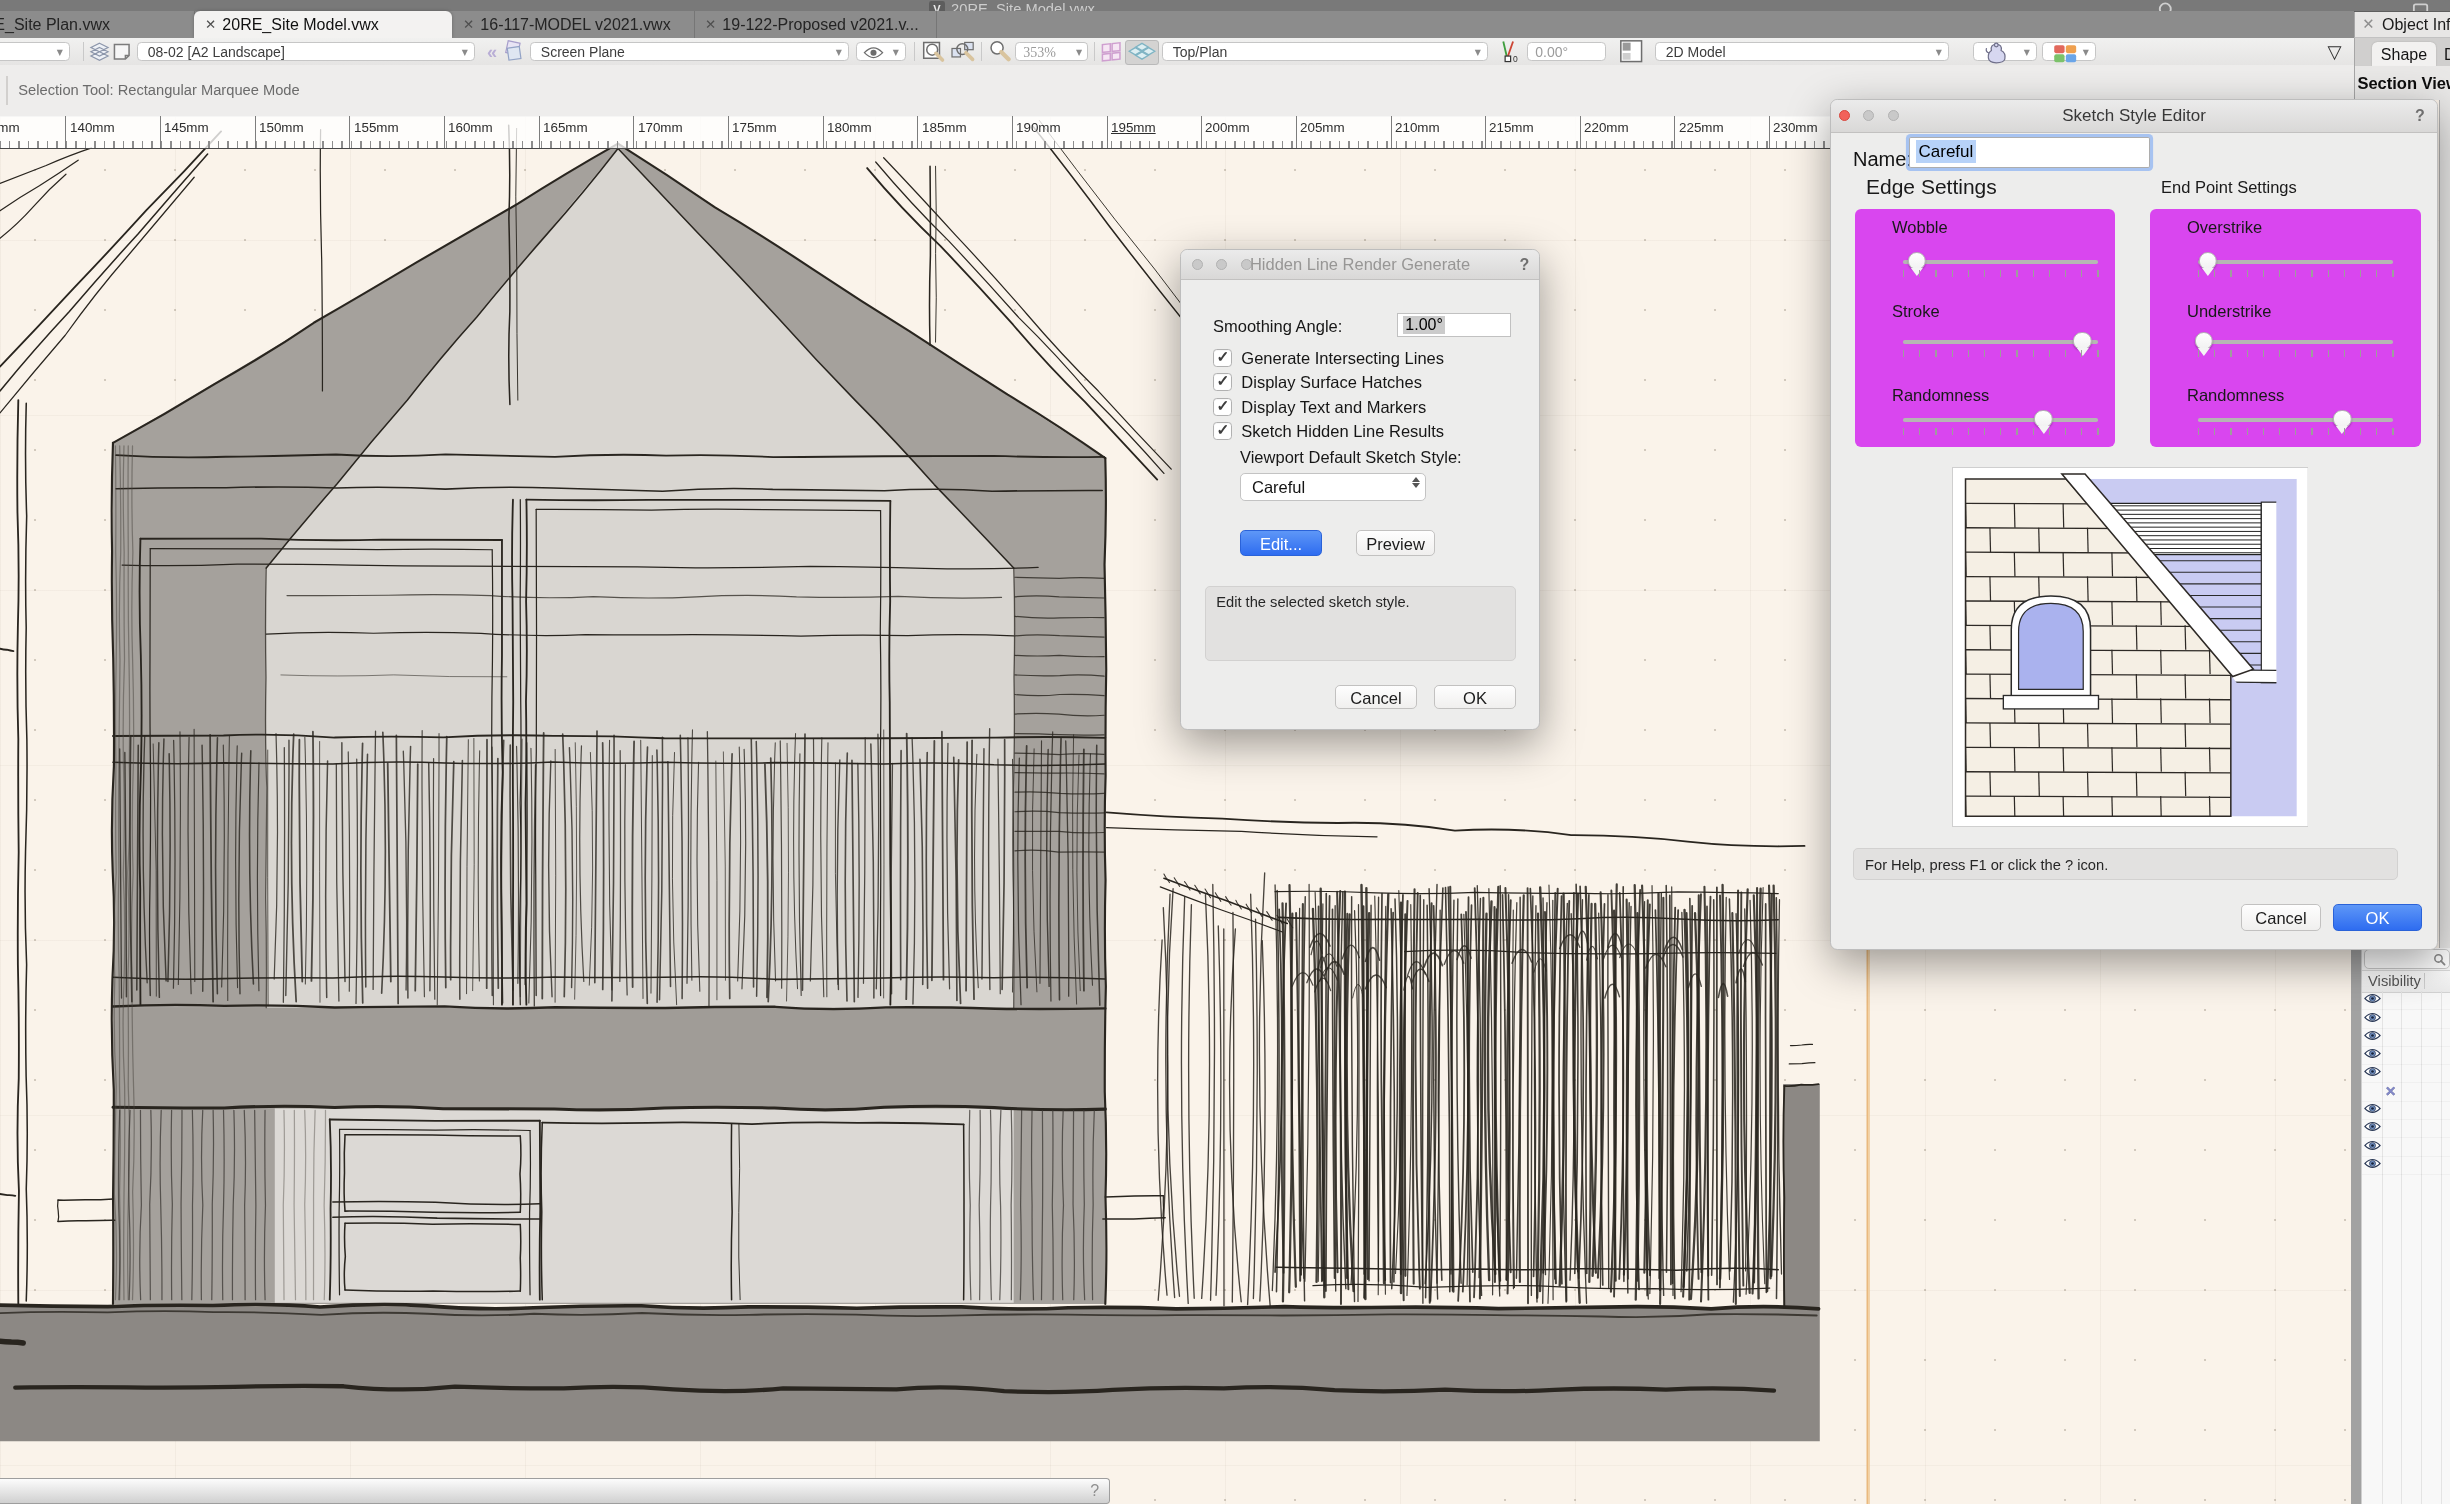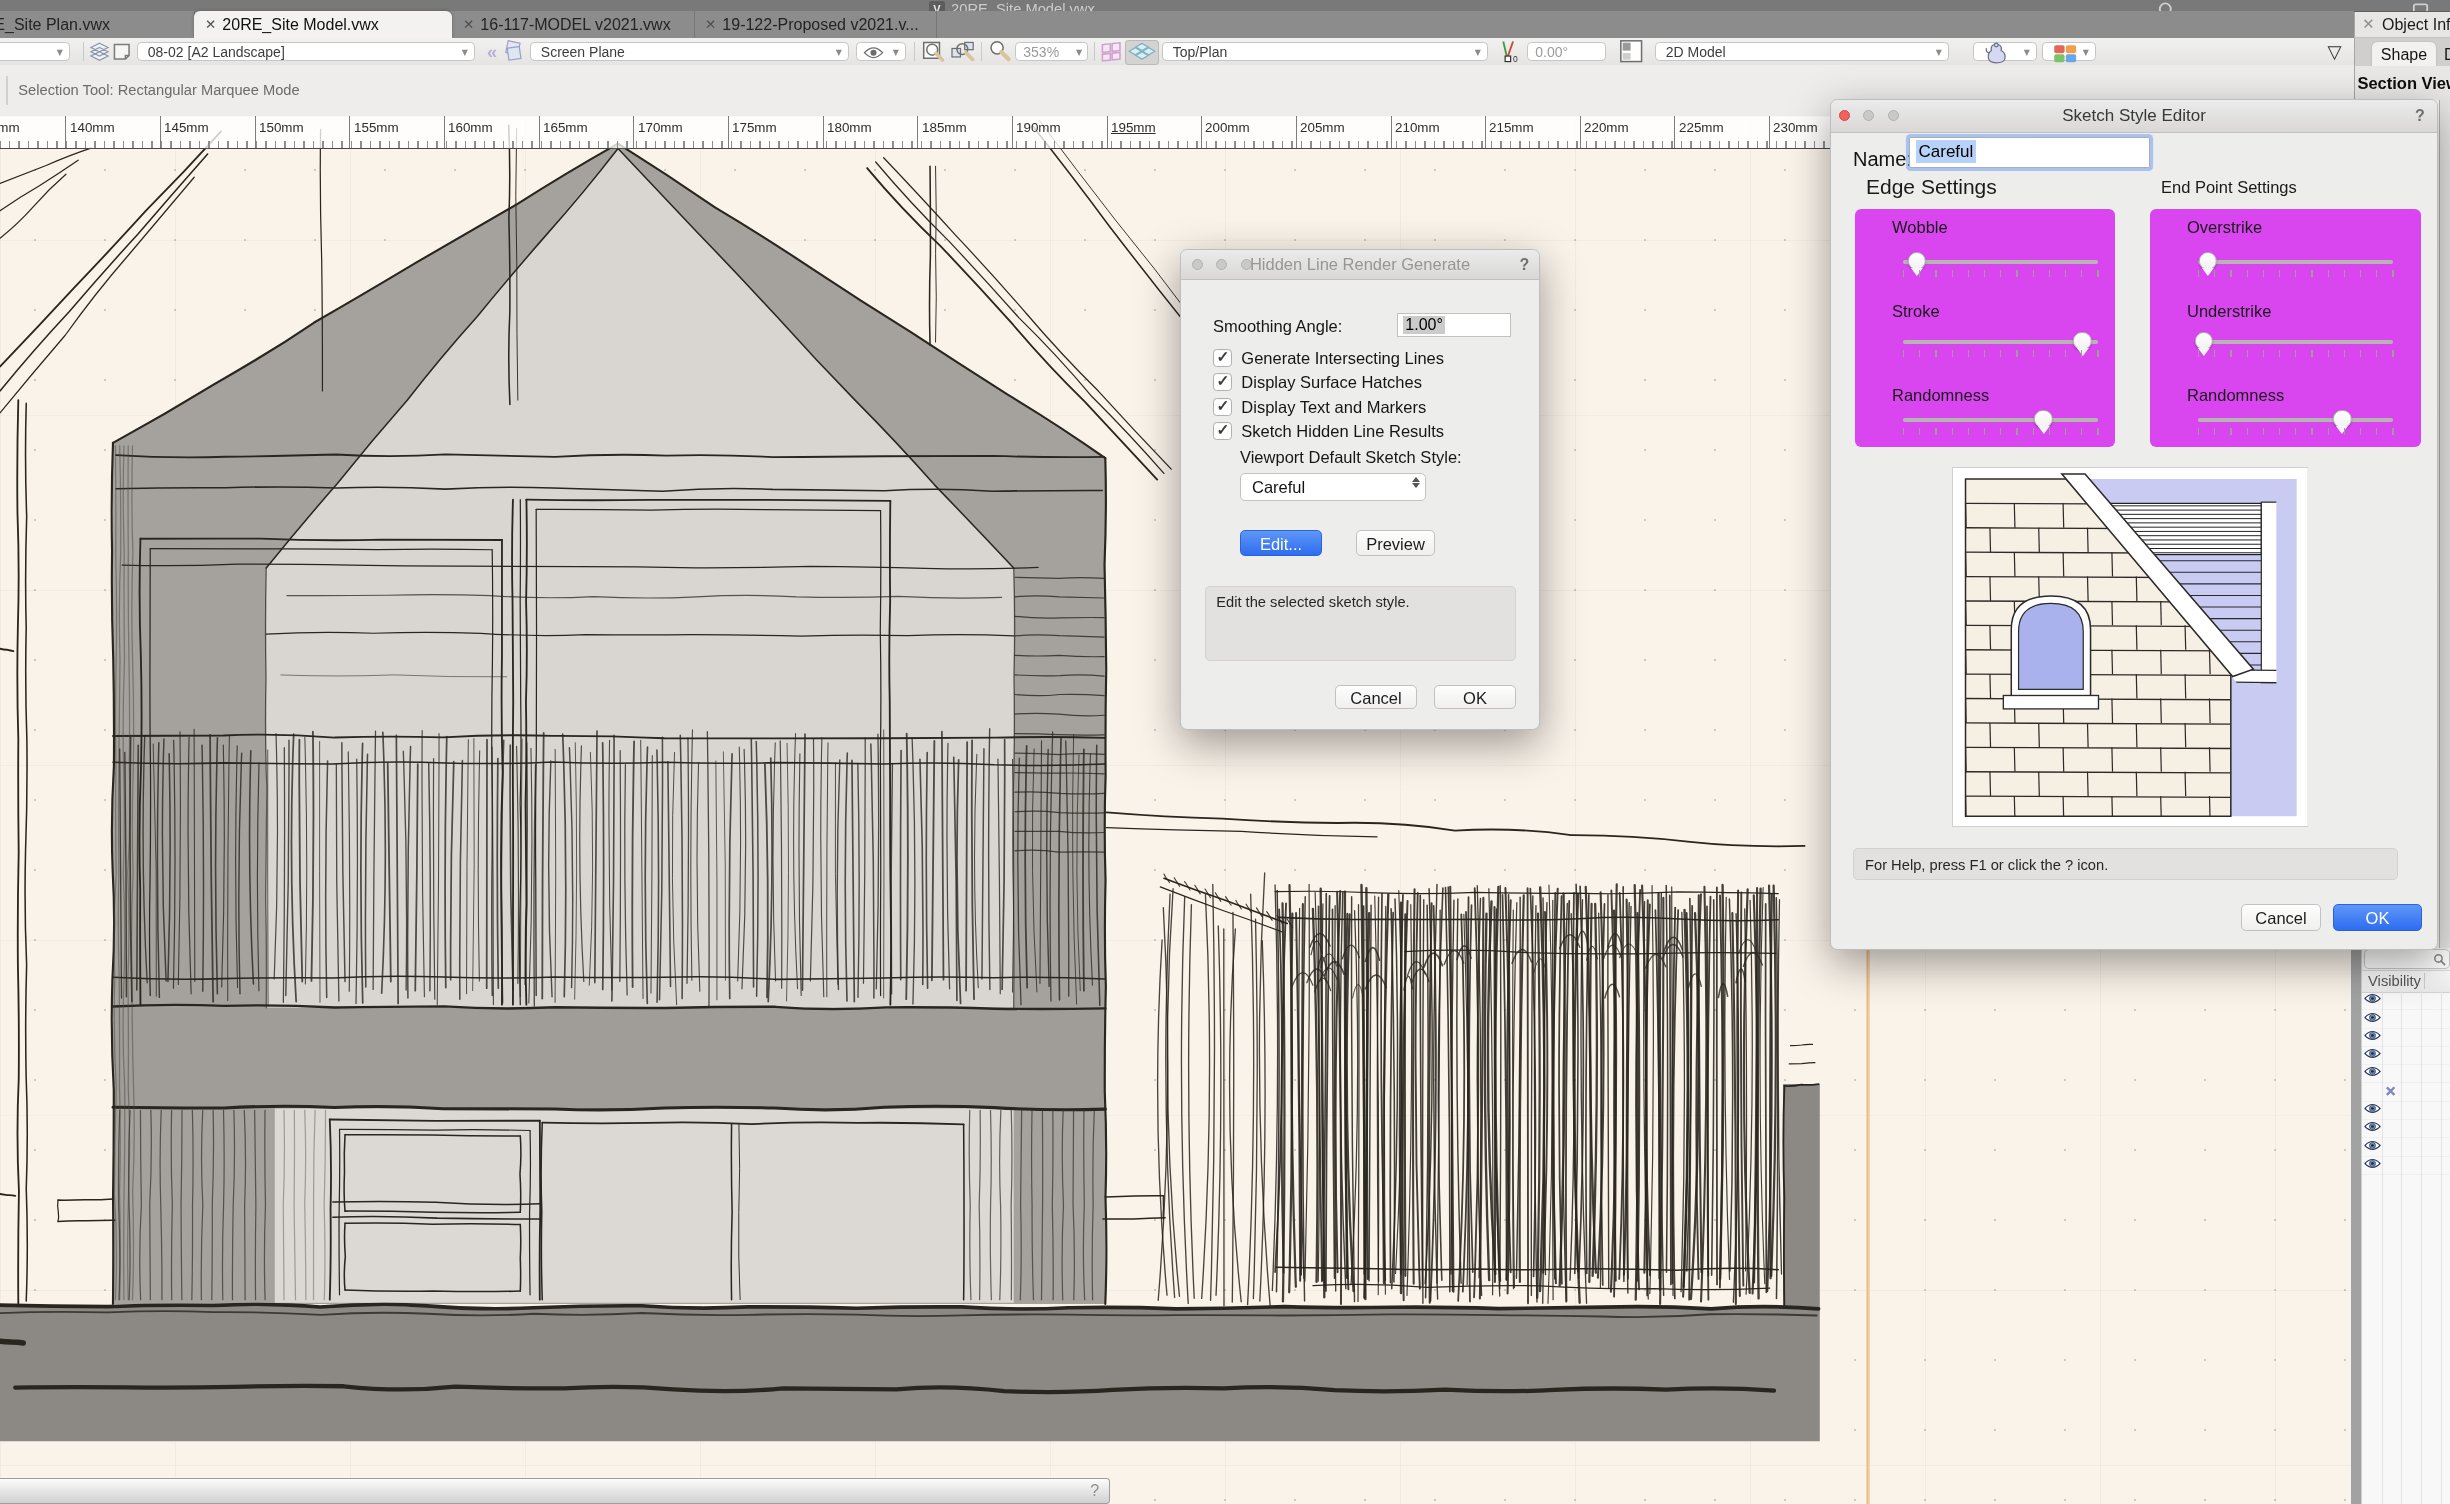--- a/index.html
+++ b/index.html
@@ -760,21 +760,21 @@
           <line x1="26" y1="21" x2="37" y2="32" stroke="#d9c49e" stroke-width="6" stroke-linecap="round"></line>
         </svg>
     </div>
     <div class="tsep" style="left:981px"></div>
     <div class="tbicon" style="left:987px;width:24.4px">
       <svg width="23" height="23" viewBox="0 0 38 38">
           <circle cx="15" cy="13" r="10" fill="#fff" stroke="#6e6e6e" stroke-width="2.5"></circle>
           <line x1="22" y1="20" x2="34" y2="32" stroke="#d9c49e" stroke-width="7" stroke-linecap="round"></line>
         </svg>
     </div>
-    <div class="field" style="left:1015px;width:68px;">353%</div>
+    <div class="field" style="left:1015px;width:68px;font-family:Liberation Serif, serif;">353%</div>
     <div class="fieldbtn" style="left:1071px">▾</div>
     <div class="tsep" style="left:1094px"></div>
     <div class="tbicon" style="left:1099px;width:24.4px">
       <svg width="23" height="23" viewBox="0 0 38 38">
           <g transform="skewY(-6)">
             <rect x="4" y="8" width="13" height="13" fill="#f6e6f4" stroke="#cf9fd0" stroke-width="2.5"></rect>
             <rect x="20" y="8" width="13" height="13" fill="#f6e6f4" stroke="#cf9fd0" stroke-width="2.5"></rect>
             <rect x="4" y="24" width="13" height="11" fill="#f6e6f4" stroke="#cf9fd0" stroke-width="2.5"></rect>
             <rect x="20" y="24" width="13" height="11" fill="#f6e6f4" stroke="#cf9fd0" stroke-width="2.5"></rect>
           </g>

